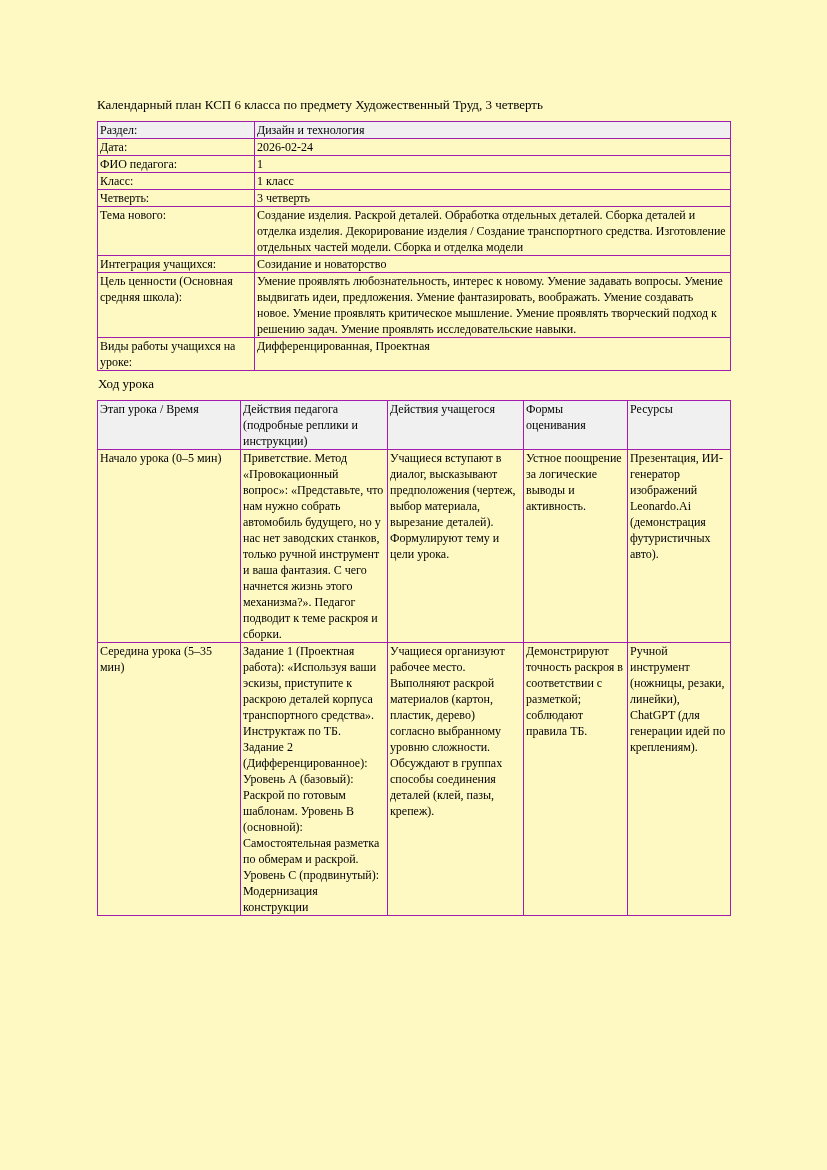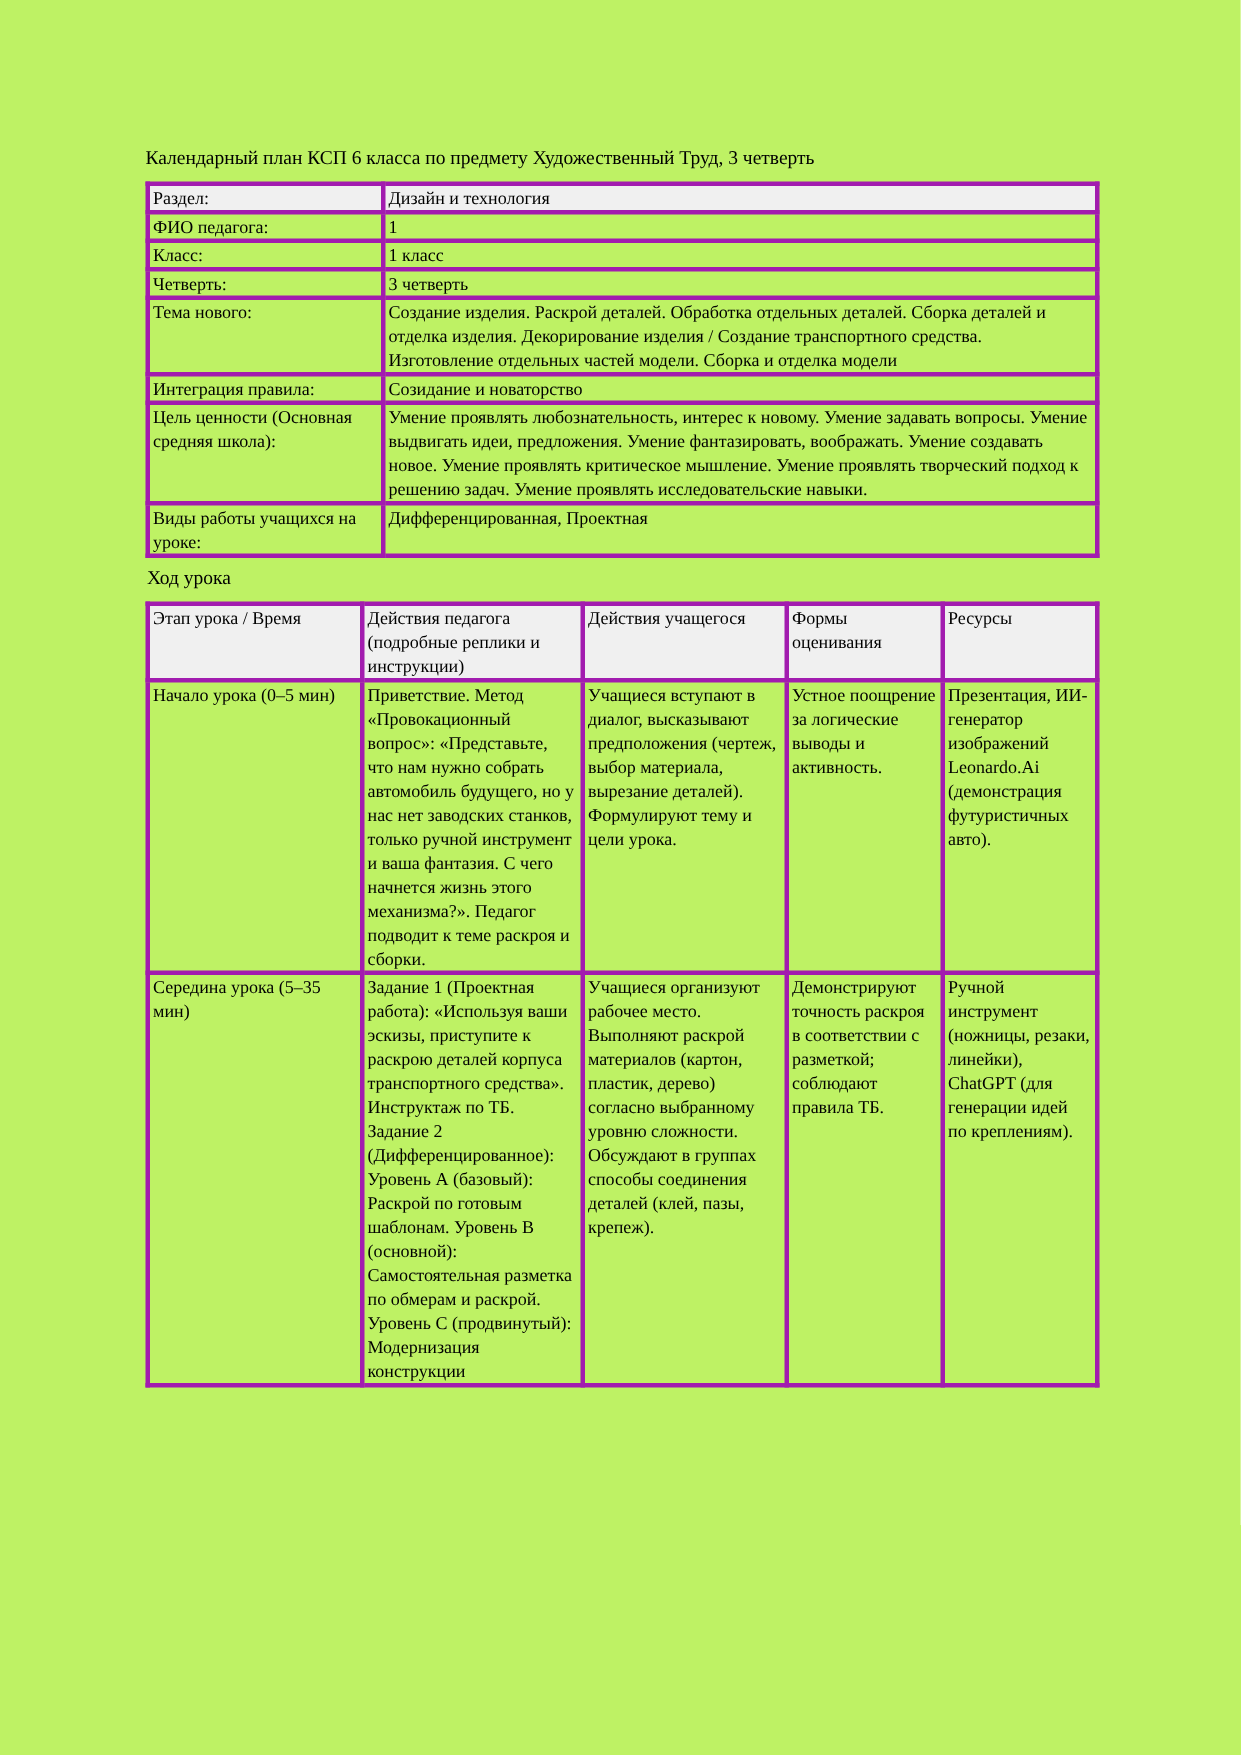--- a/index.html
+++ b/index.html
@@ -3,32 +3,32 @@
 <meta charset="utf-8">
 <style>
   * { box-sizing: border-box; }
   html, body { margin: 0; padding: 0; }
   body {
     width: 827px; height: 1170px;
     background: #ffffff;
     font-family: "Liberation Serif", "DejaVu Serif", serif;
     color: #000000;
   }
-  .page { position: relative; width: 827px; height: 1170px; overflow: hidden; background: #bef264; }
+  .page { position: relative; width: 827px; height: 1170px; overflow: hidden; background: #fef9c3; }
   .content { position: absolute; left: 97px; top: 97px; width: 633px; }
   .doc-title { font-size: 13px; line-height: 16px; margin: 0 0 8px 0; }
   table {
     border-collapse: collapse;
     table-layout: fixed;
     width: 633px;
     font-size: 12px;
     line-height: 16px;
   }
   td, th {
-    border: 3px solid #a21caf;
+    border: 1px solid #a21caf;
     padding: 0 3px 0 2px;
     vertical-align: top;
     text-align: left;
     font-weight: normal;
     overflow-wrap: break-word;
   }
   tr.shaded td, tr.shaded th { background: #f0f0f0; }
   .section-heading { font-size: 13px; line-height: 16px; margin: 5px 0 8px 1px; }
   .info-table col.c-label { width: 157px; }
   .info-table col.c-value { width: 476px; }
@@ -50,37 +50,41 @@
       <colgroup>
           <col class="c-label">
           <col class="c-value">
         </colgroup>
       <tbody>
         <tr class="shaded">
           <td>Раздел:</td>
           <td>Дизайн и технология</td>
         </tr>
         <tr>
+          <td>Дата:</td>
+          <td>2026-02-24</td>
+        </tr>
+        <tr>
           <td>ФИО педагога:</td>
           <td>1</td>
         </tr>
         <tr>
           <td>Класс:</td>
           <td>1 класс</td>
         </tr>
         <tr>
           <td>Четверть:</td>
           <td>3 четверть</td>
         </tr>
         <tr>
           <td>Тема нового:</td>
           <td>Создание изделия. Раскрой деталей. Обработка отдельных деталей. Сборка деталей и отделка изделия. Декорирование изделия / Создание транспортного средства. Изготовление отдельных частей модели. Сборка и отделка модели</td>
         </tr>
         <tr>
-          <td>Интеграция правила:</td>
+          <td>Интеграция учащихся:</td>
           <td>Созидание и новаторство</td>
         </tr>
         <tr>
           <td>Цель ценности (Основная средняя школа):</td>
           <td>Умение проявлять любознательность, интерес к новому. Умение задавать вопросы. Умение выдвигать идеи, предложения. Умение фантазировать, воображать. Умение создавать новое. Умение проявлять критическое мышление. Умение проявлять творческий подход к решению задач. Умение проявлять исследовательские навыки.</td>
         </tr>
         <tr>
           <td>Виды работы учащихся на уроке:</td>
           <td>Дифференцированная, Проектная</td>
         </tr>

